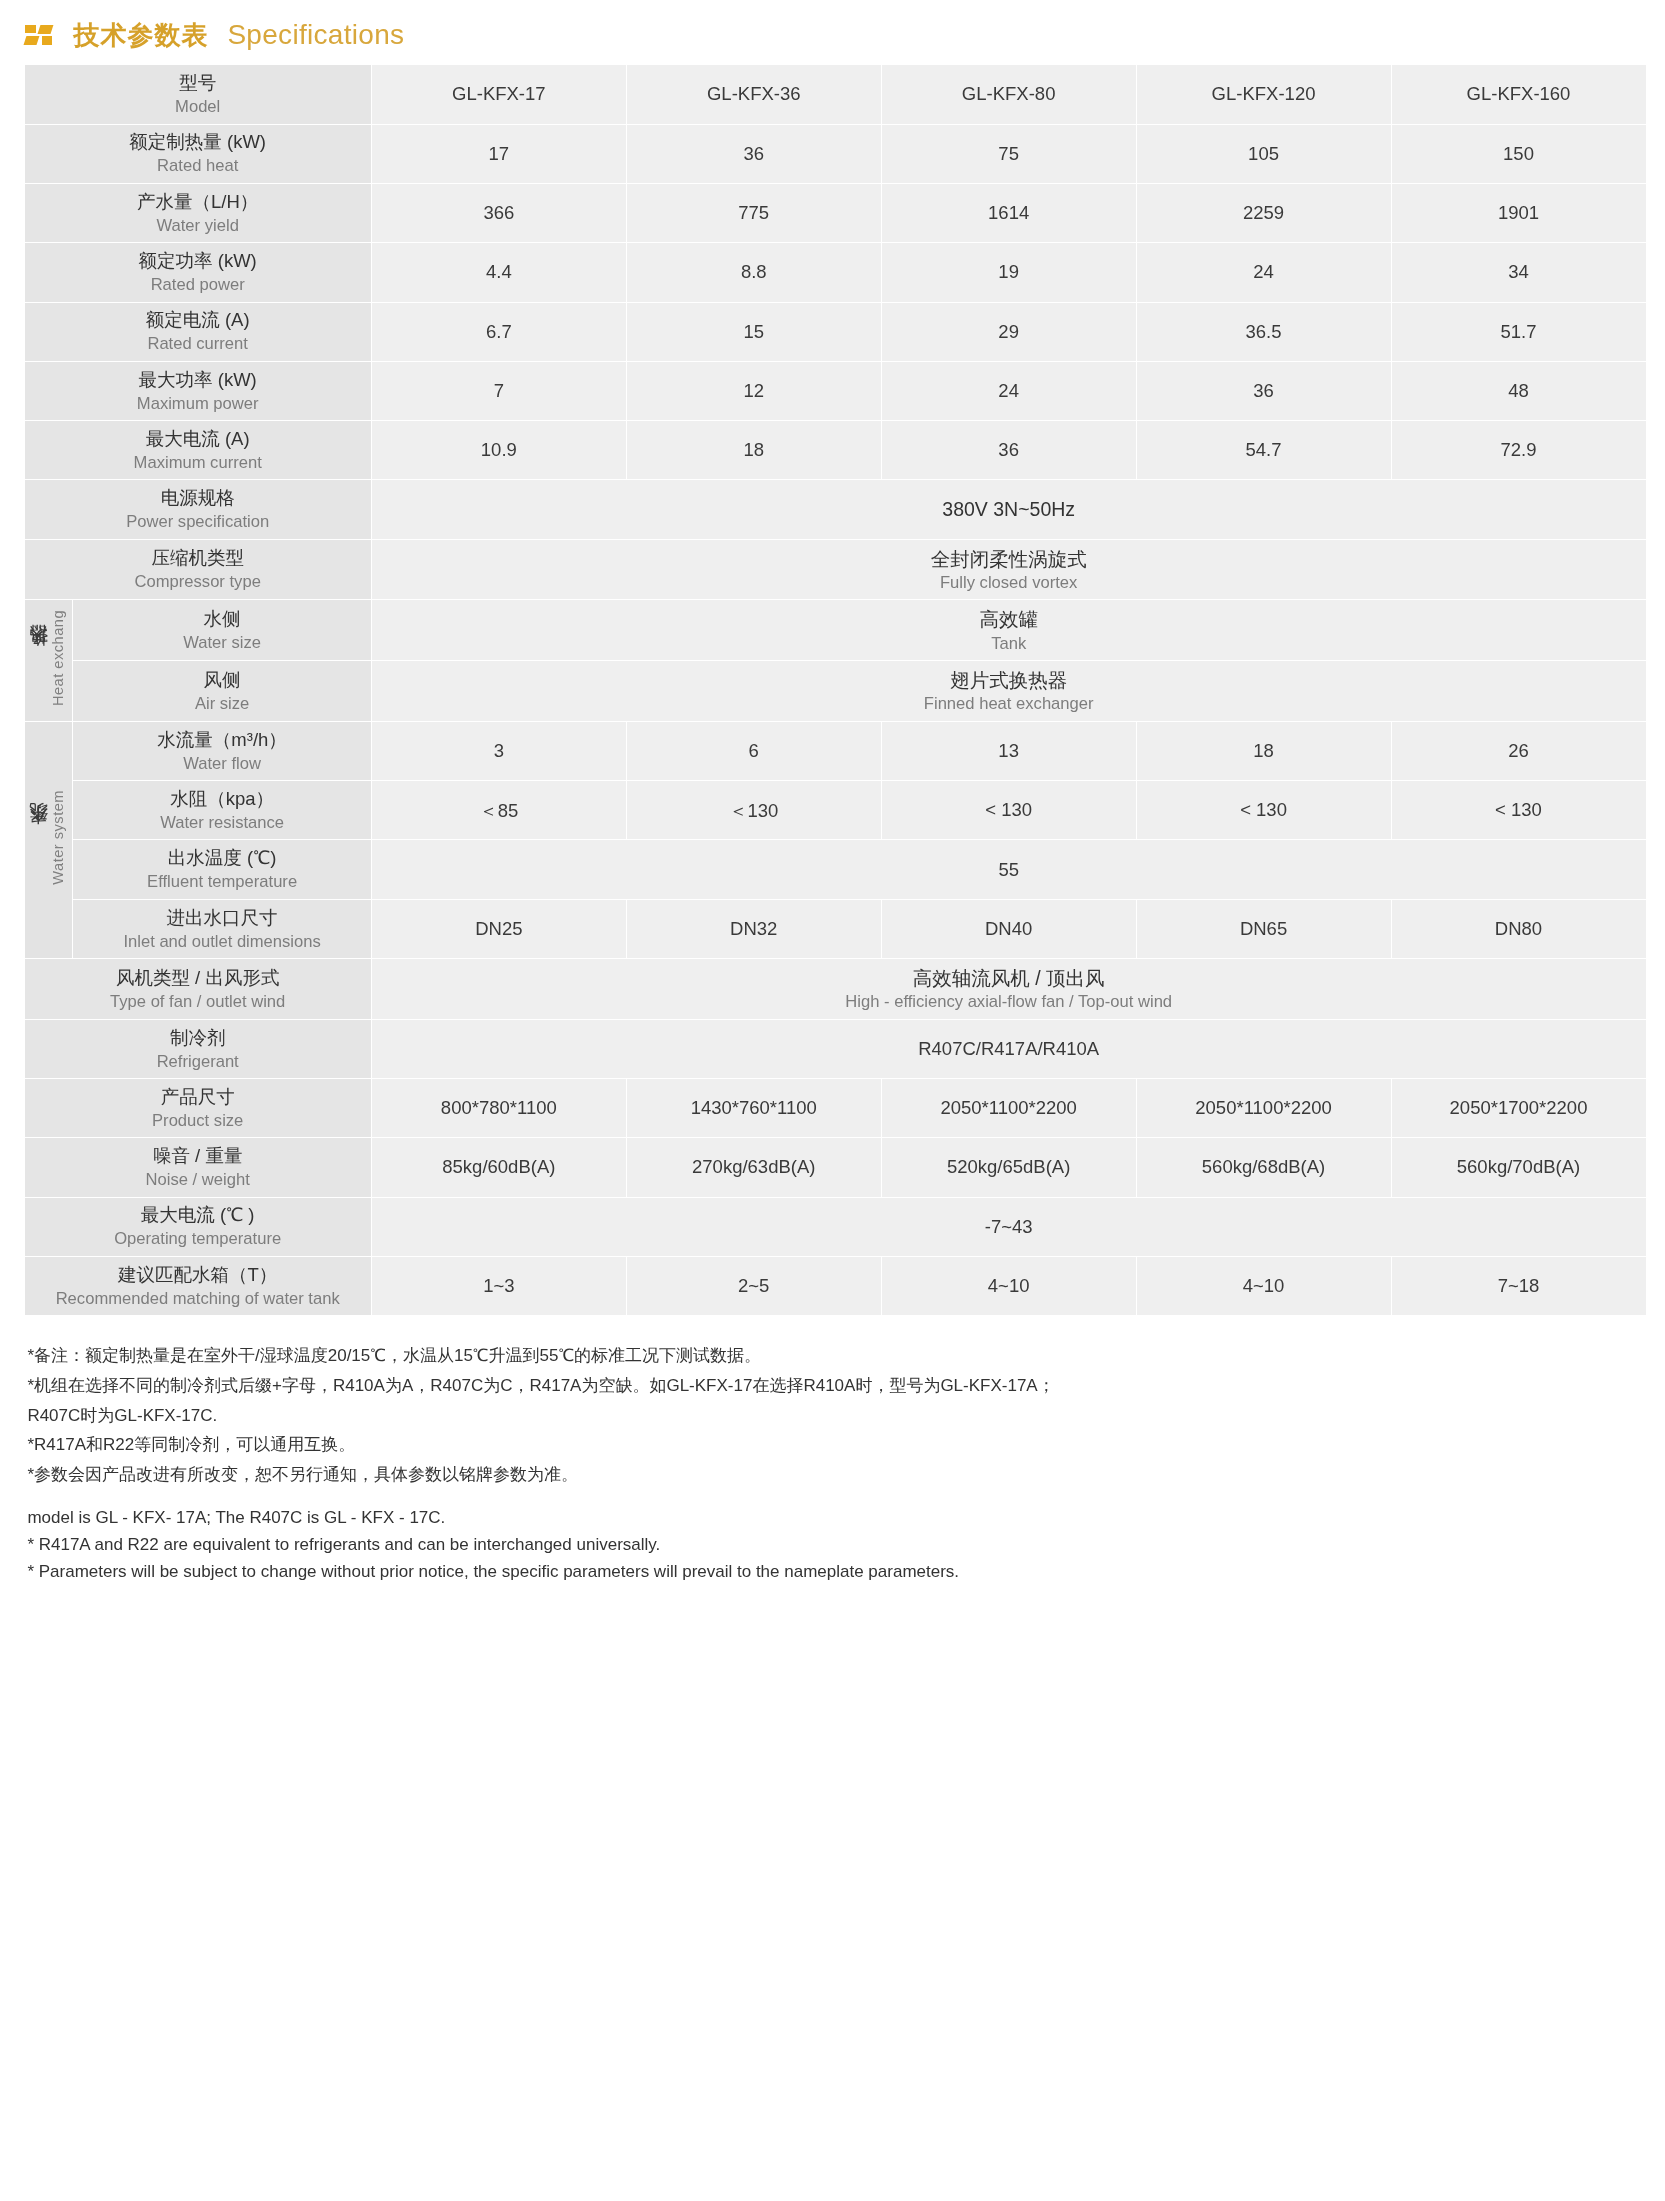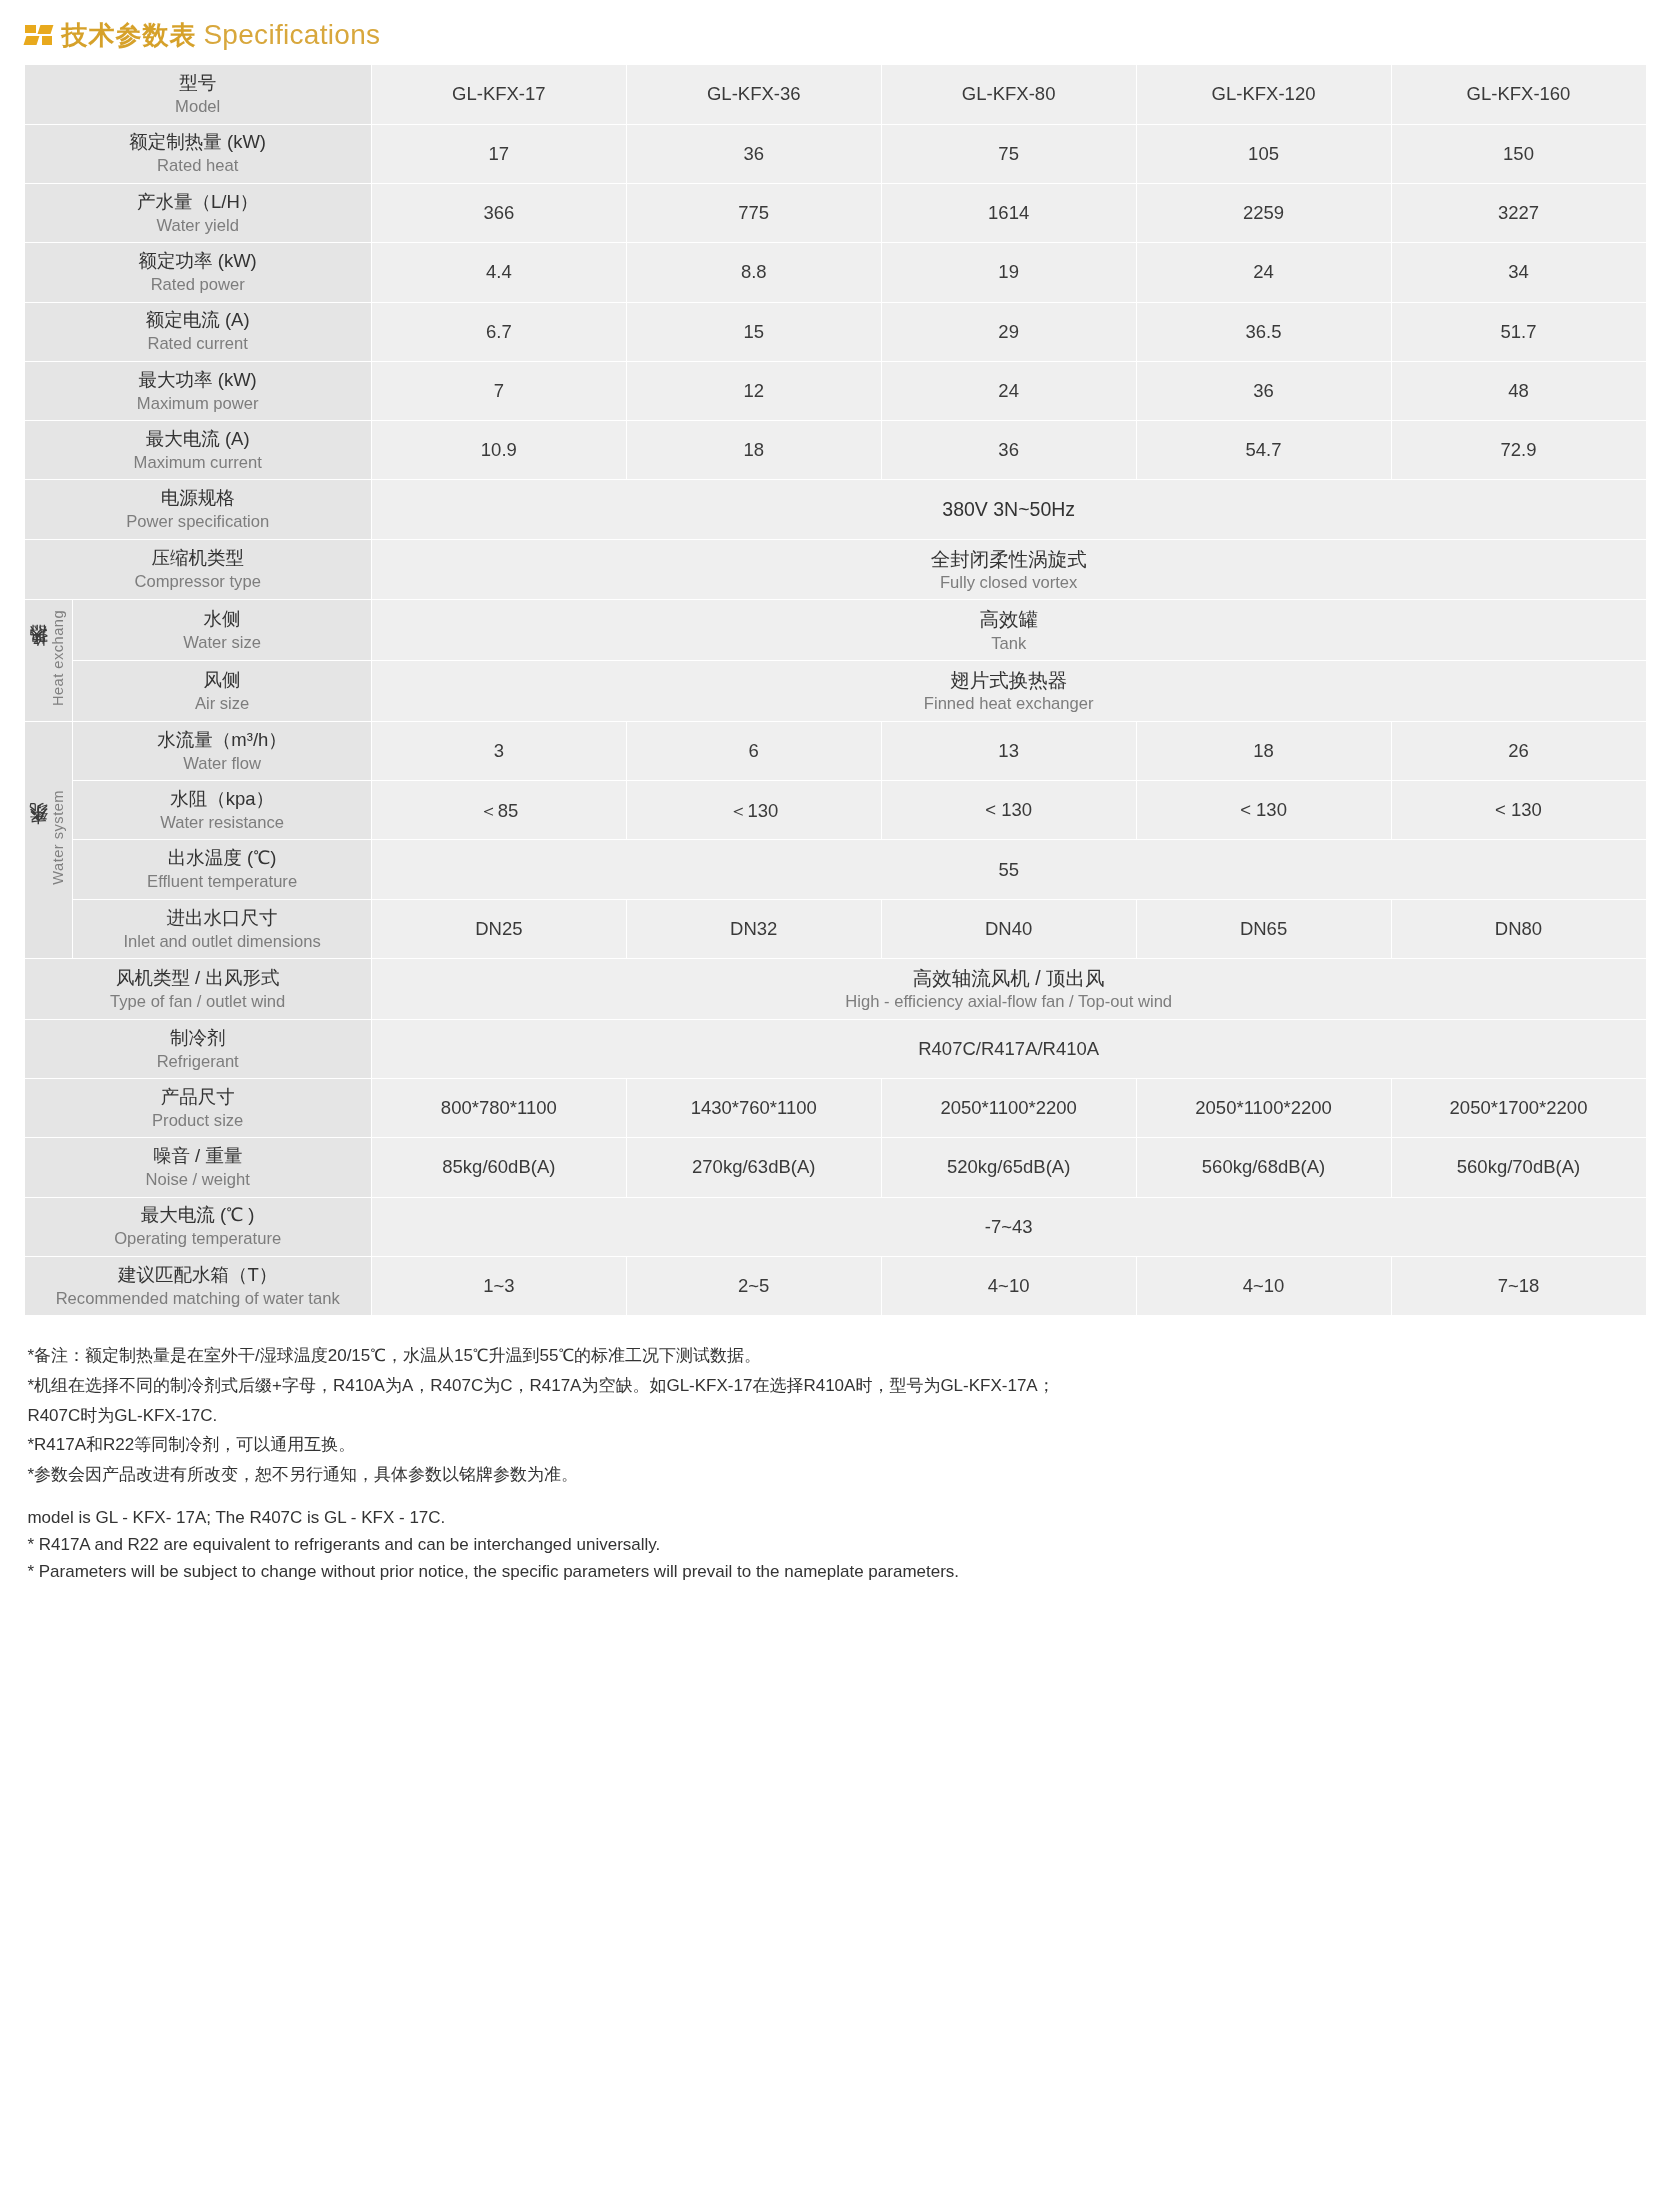--- a/index.html
+++ b/index.html
@@ -14,21 +14,21 @@
   }
   .page {
     width: 1666px;
     box-sizing: border-box;
     padding: 13.7px 21.5px 9.8px 21.5px;
   }
   
   .header {
     display: flex;
     align-items: center;
-    gap: 7px;
+    gap: 19px;
     padding: 3.9px 0 11.7px 3.9px;
   }
   .logo-mark {
     width: 29px;
     height: 25px;
     position: relative;
     flex: 0 0 auto;
   }
   .logo-mark i {
     position: absolute;
@@ -173,21 +173,21 @@
 
       <tr>
         <td class="lbl" colspan="2">
           <span class="cn">产水量（L/H）</span>
           <span class="en">Water yield</span>
         </td>
         <td class="val">366</td>
         <td class="val">775</td>
         <td class="val">1614</td>
         <td class="val">2259</td>
-        <td class="val">3227</td>
+        <td class="val">1901</td>
       </tr>
 
       <tr>
         <td class="lbl" colspan="2">
           <span class="cn">额定功率 (kW)</span>
           <span class="en">Rated power</span>
         </td>
         <td class="val">4.4</td>
         <td class="val">8.8</td>
         <td class="val">19</td>

